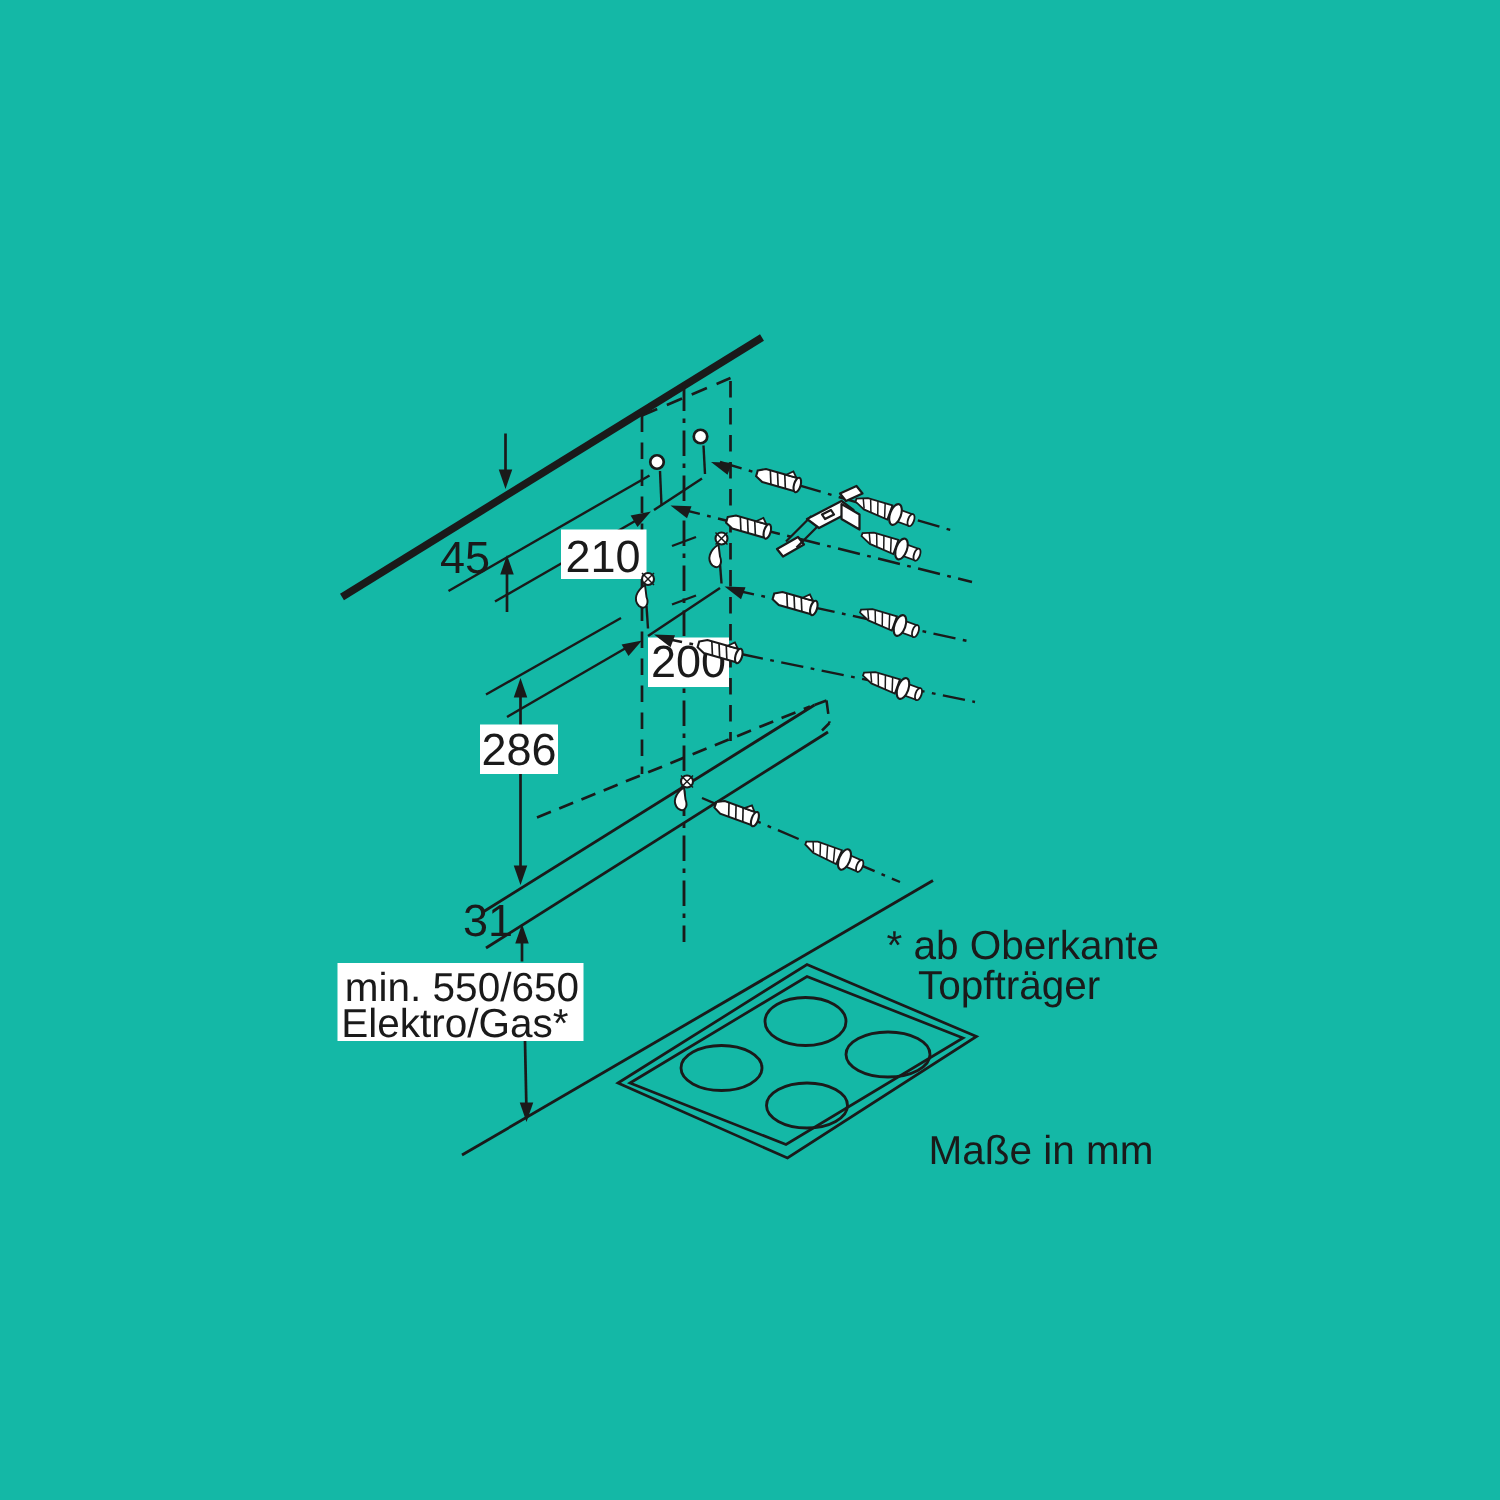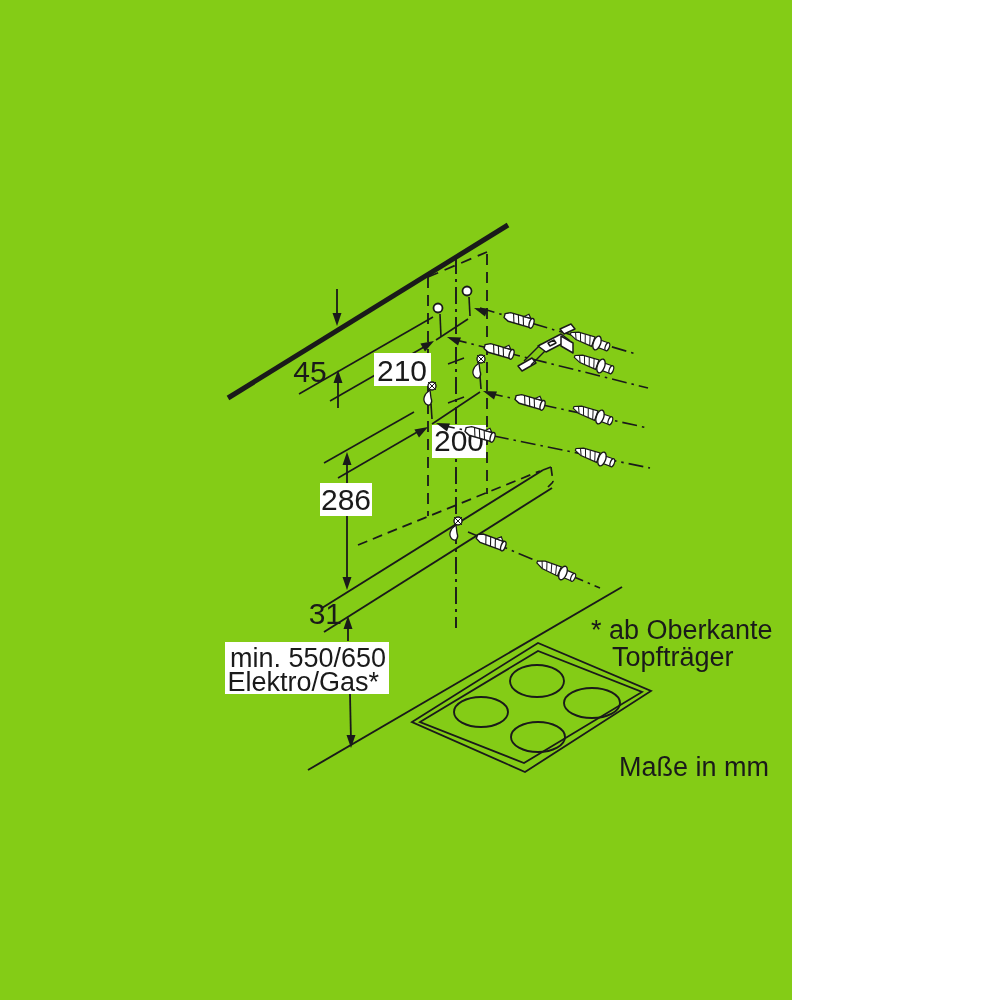--- a/index.html
+++ b/index.html
@@ -1,16 +1,16 @@
 <!DOCTYPE html>
 <html><head>
 <meta charset="utf-8">
 <style>
   html,body{margin:0;padding:0;background:#fff;width:1000px;height:1000px;overflow:hidden;}
-  .stage{position:relative;width:792px;height:1000px;background:#84cc16;
+  .stage{position:relative;width:1000px;height:1000px;background:#14b8a6;
          font-family:"Liberation Sans","DejaVu Sans",sans-serif;}
   svg{position:absolute;left:0;top:0;}
   svg text{fill:#1a1a1a;}
   .dim-label{font-size:30px;}
   .note-label{font-size:27px;}
 </style>
 </head>
 <body>
 
 <div class="stage">

